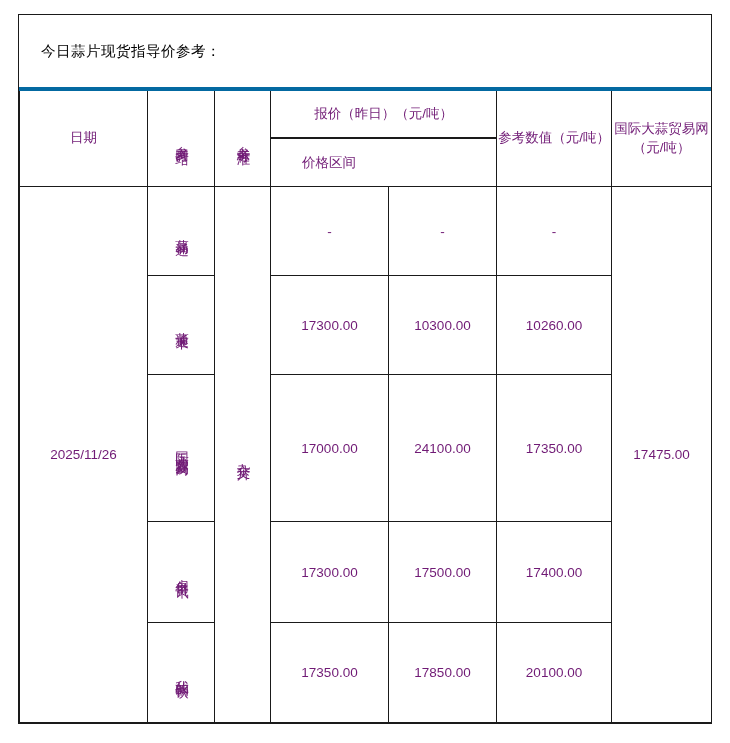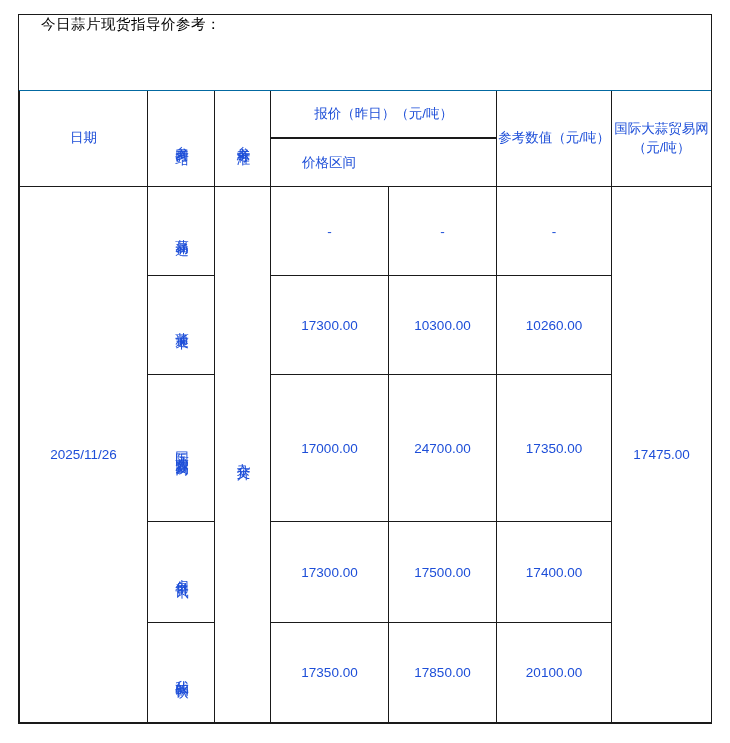--- a/index.html
+++ b/index.html
@@ -25,42 +25,42 @@
     left: 18px;
     top: 14px;
     width: 694px;
     height: 710px;
     border: 1px solid #1a1a1a;
     box-sizing: border-box;
     background: #fff;
   }
   .title-row {
     height: 76px;
-    border-bottom: 1px solid #0369a1;
+    border-bottom: 4px solid #0369a1;
     box-sizing: border-box;
     display: flex;
-    align-items: flex-start;
+    align-items: center;
     padding-left: 22px;
   }
   .title-text {
     font-size: 14.5px;
     letter-spacing: 0.5px;
     color: #000;
   }
   table.grid {
     width: 100%;
     border-collapse: collapse;
     table-layout: fixed;
   }
   table.grid td {
     border: 1px solid #1a1a1a;
     text-align: center;
     vertical-align: middle;
     font-size: 13.5px;
-    color: #1d4ed8;
+    color: #701a75;
     padding: 0;
   }
   table.grid td.notop { border-top: none; }
   .hdr {
     font-size: 13.5px;
     line-height: 1.35;
   }
   .vert {
     writing-mode: vertical-rl;
     text-orientation: upright;
@@ -181,21 +181,21 @@
           <td class="num">10260.00</td>
         </tr>
 
         <tr>
           <td style="height:146px">
             <div class="vert-wrap">
                 <span class="vert">国际大蒜贸易网</span>
               </div>
           </td>
           <td class="num">17000.00</td>
-          <td class="num">24700.00</td>
+          <td class="num">24100.00</td>
           <td class="num">17350.00</td>
         </tr>
 
         <tr>
           <td style="height:100px">
             <div class="vert-wrap">
                 <span class="vert">卓创资讯</span>
               </div>
           </td>
           <td class="num">17300.00</td>

